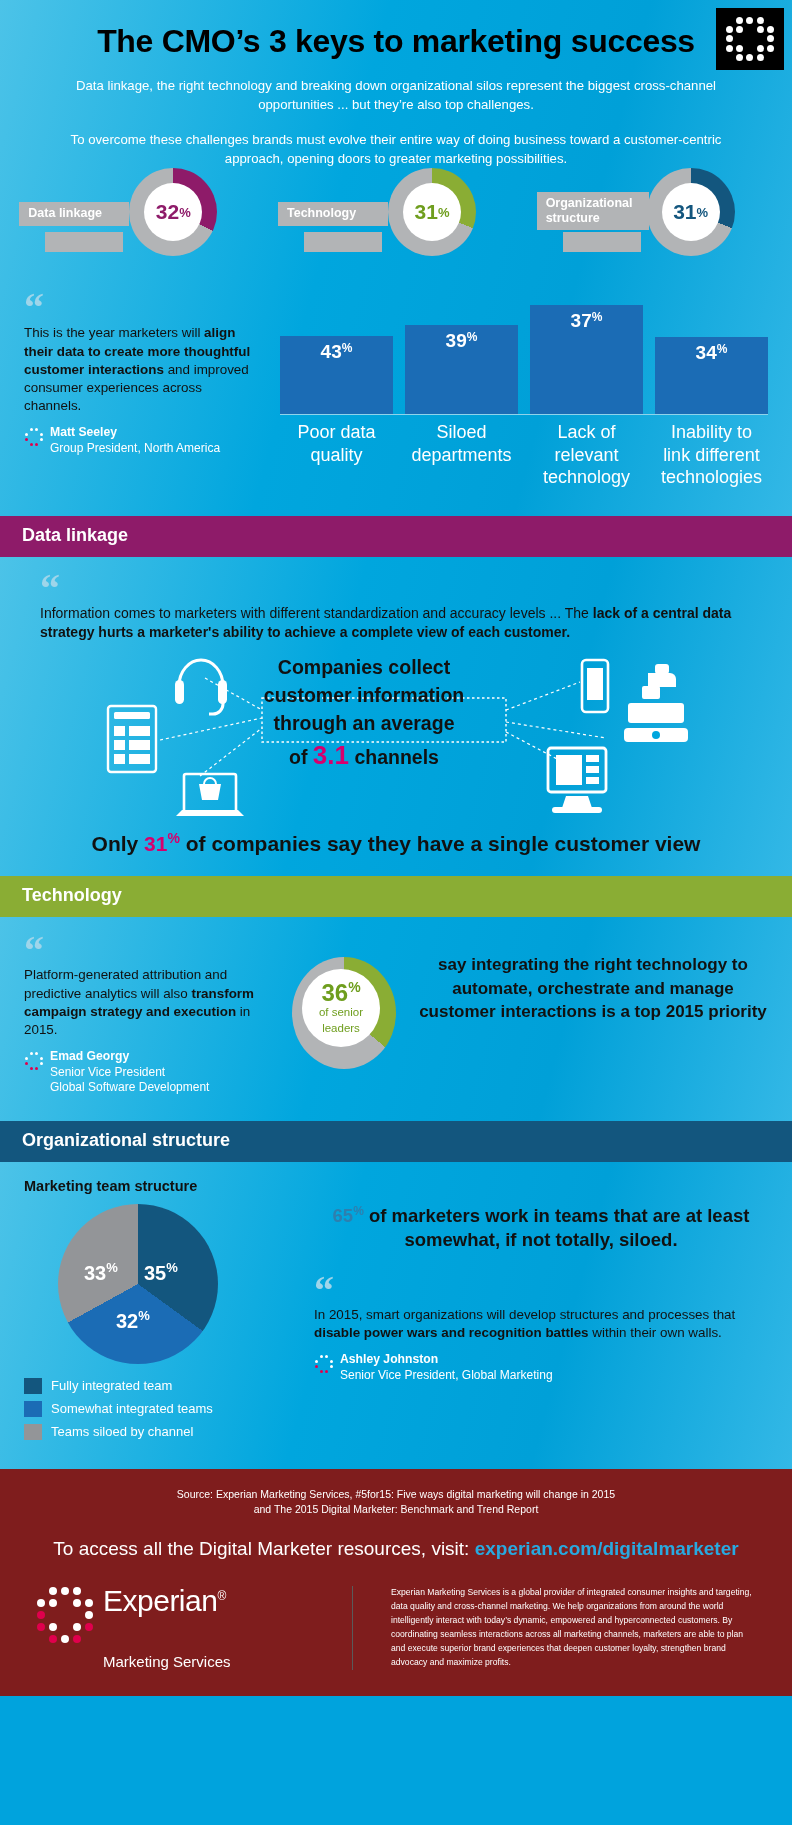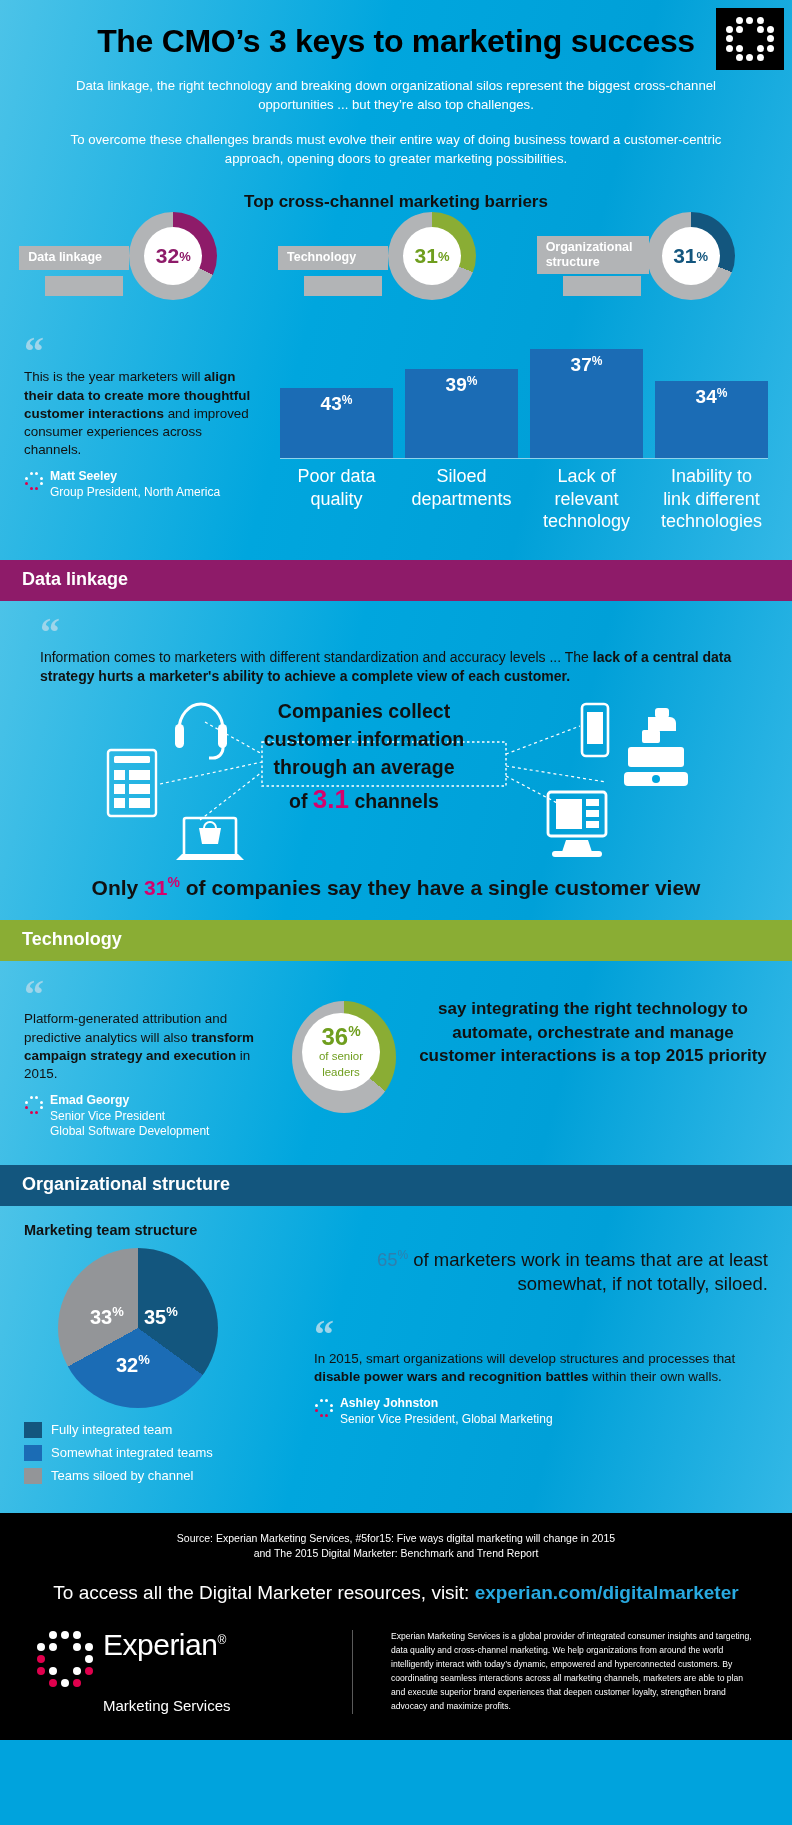--- a/index.html
+++ b/index.html
@@ -125,27 +125,27 @@
   .org-left { width:272px; }
   .org-sub { font-weight:bold; font-size:14.5px; color:#111; margin-bottom:10px; }
   .pie-holder { position:relative; width:186px; height:160px; margin-left:34px; }
   .pie-lab { position:absolute; color:#fff; font-weight:bold; font-size:20px; }
   .pie-lab sup { font-size:13px; }
   .legend { margin-top:14px; }
   .legend-row { display:flex; align-items:center; gap:9px; margin-bottom:7px; }
   .legend-sw { width:18px; height:16px; flex:0 0 auto; }
   .legend-txt { color:#fff; font-size:13px; }
   .org-right { flex:1; padding-top:26px; }
-  .org-stat { text-align:right; font-weight:normal; font-size:18.5px; line-height:1.33; color:#111; }
+  .org-stat { text-align:center; font-weight:bold; font-size:18.5px; line-height:1.33; color:#111; }
   .org-stat .navy { color:#2e7fae; }
   .org-stat .navy sup { font-size:12px; }
   .org-quote { margin-top:26px; }
 
   
-  .footer { background:#000000; color:#fff; padding:18px 0 26px; }
+  .footer { background:#7f1d1d; color:#fff; padding:18px 0 26px; }
   .src { text-align:center; font-size:10.5px; line-height:1.5; color:#fff; }
   .visit { text-align:center; font-size:19px; margin-top:20px; }
   .visit a { color:#28a9e0; font-weight:bold; text-decoration:none; }
   .foot-bottom { display:flex; align-items:center; gap:16px; margin-top:26px; padding:0 36px; }
   .exp-logo { display:flex; align-items:flex-start; gap:9px; width:278px; }
   .exp-dots { width:58px; height:58px; display:grid; grid-template-columns:repeat(5,1fr); grid-template-rows:repeat(5,1fr); gap:2px; }
   .exp-dots i { width:8px; height:8px; border-radius:50%; background:#fff; justify-self:center; align-self:center; }
   .exp-dots i.r { background:#e0004d; }
   .exp-dots i.o { background:transparent; }
   .exp-name { font-size:30px; line-height:1; letter-spacing:-0.5px; }
@@ -186,21 +186,20 @@
         <i></i>
         <i></i>
         <i class="off"></i>
     </div>
     <h1 class="title">The CMO’s 3 keys to marketing success</h1>
     <div class="intro">
       <p>Data linkage, the right technology and breaking down organizational silos represent the biggest cross-channel opportunities ... but they’re also top challenges.</p>
       <p>To overcome these challenges brands must evolve their entire way of doing business toward a customer-centric approach, opening doors to greater marketing possibilities.</p>
     </div>
 
-    <div class="barriers-title">Top cross-channel marketing barriers</div>
     <div class="donut-row">
 
       <div class="donut-item">
         <div class="donut" style="background: conic-gradient(#8e1b69 0 32%, #b2b4b6 32% 100%);"></div>
         <div class="donut-stem"></div>
         <div class="donut-label">Data linkage</div>
         <div class="donut-hole" style="color:#8e1b69;">
           <span>32</span>
             <sup>%</sup>
         </div>
@@ -255,21 +254,21 @@
           <div>
             <div class="attrib-name">Matt Seeley</div>
             <div class="attrib-role">Group President, North America</div>
           </div>
         </div>
       </div>
 
       <div style="flex:1;">
         <div class="bars">
           <div class="bar-col">
-            <div class="bar" style="height:70px;">
+            <div class="bar" style="height:78px;">
               <span>43</span>
                 <sup>%</sup>
             </div>
           </div>
           <div class="bar-col">
             <div class="bar" style="height:89px;">
               <span>39</span>
                 <sup>%</sup>
             </div>
           </div>
@@ -439,21 +438,21 @@
         <div class="org-sub">Marketing team structure</div>
         <div class="pie-holder">
           <div style="position:absolute;left:0;top:0;width:160px;height:160px;border-radius:50%;
                       background: conic-gradient(#13567e 0 35%, #1b6cb5 35% 67%, #939598 67% 100%);"></div>
           <div class="pie-lab" style="left:86px;top:56px;">
             <span>35</span><sup>%</sup>
           </div>
           <div class="pie-lab" style="left:58px;top:104px;">
             <span>32</span><sup>%</sup>
           </div>
-          <div class="pie-lab" style="left:32px;top:56px;">
+          <div class="pie-lab" style="left:26px;top:56px;">
             <span>33</span><sup>%</sup>
           </div>
         </div>
         <div class="legend">
           <div class="legend-row">
             <span class="legend-sw" style="background:#13567e;"></span>
             <span class="legend-txt">Fully integrated team</span>
           </div>
           <div class="legend-row">
             <span class="legend-sw" style="background:#1b6cb5;"></span>

